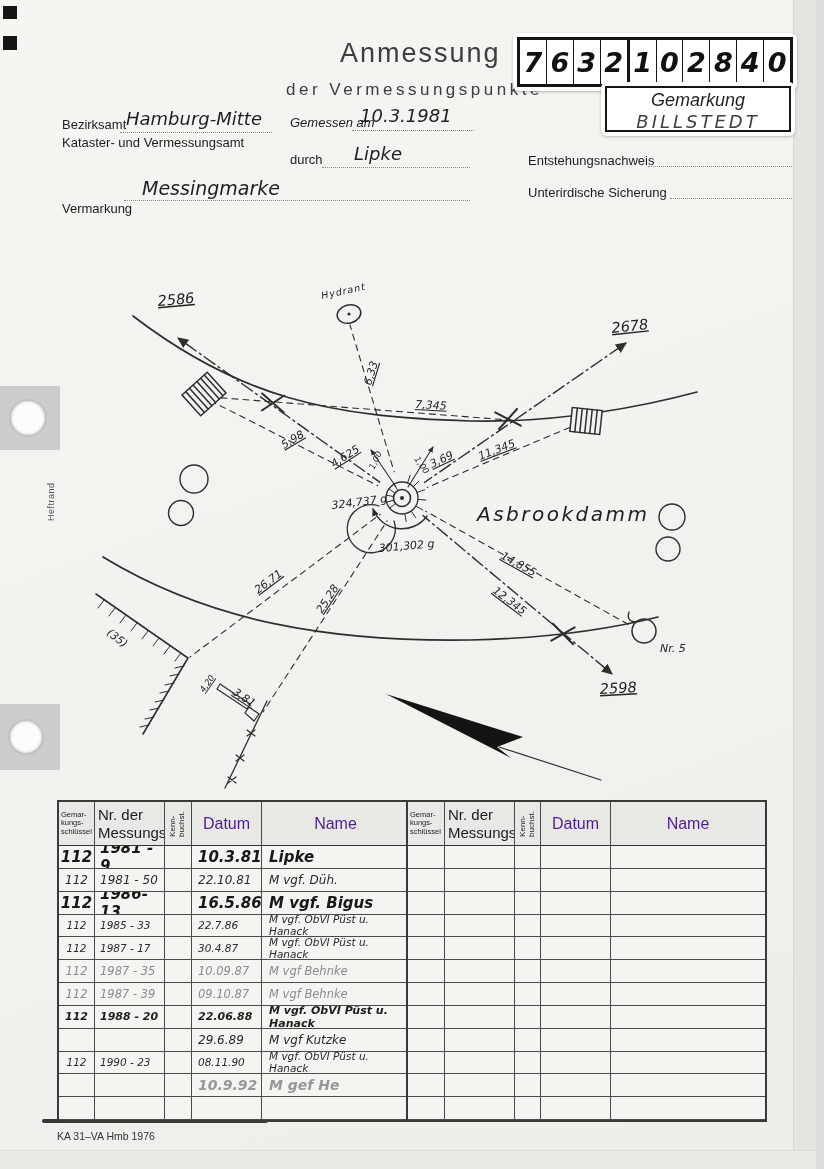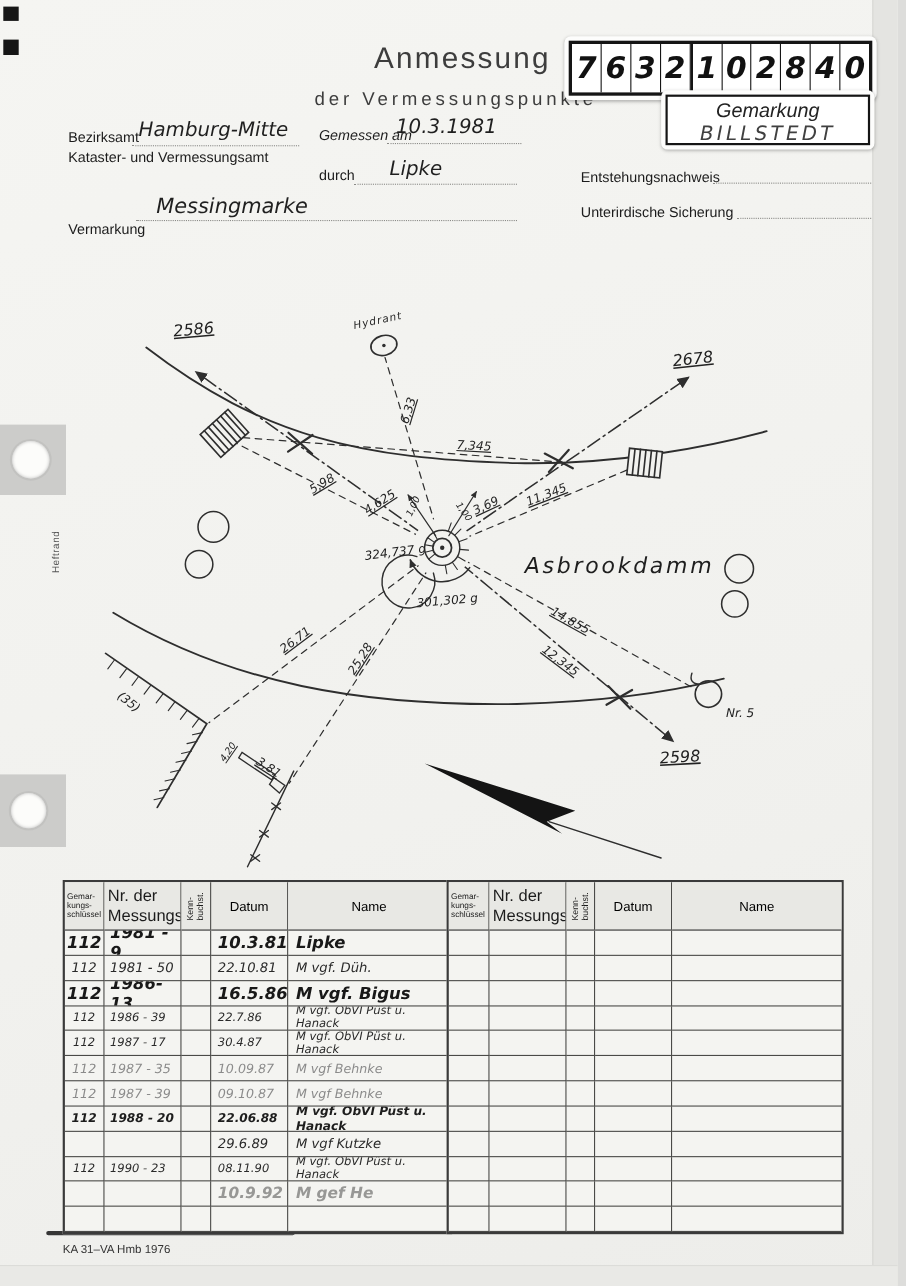--- a/index.html
+++ b/index.html
@@ -42,21 +42,21 @@
   .tbl.lt{grid-template-columns:36px 70px 27px 70px 1fr;}
   .tbl.rt{grid-template-columns:37px 70px 26px 70px 1fr;}
   .c{border-right:1px solid #4a4a48;border-bottom:1px solid #4a4a48;overflow:hidden;display:flex;align-items:center;}
   .c:nth-child(5n){border-right:none;}
   .c.h{background:#e8e8e4;border-bottom:1.5px solid #333;}
   .pre{white-space:pre-line;}
   .hg{font-size:7.5px;line-height:1.15;padding-left:2px;}
   .hn{font-size:15px;line-height:1.2;padding-left:3px;}
   .hk{position:relative;}
   .hk .vert{position:absolute;left:50%;top:50%;transform:translate(-50%,-50%) rotate(-90deg);font-size:8px;line-height:1.1;text-align:left;}
-  .hd,.hm{font-size:12px;justify-content:center;color:#000000;}
+  .hd,.hm{font-size:16px;justify-content:center;color:#4c1d95;}
   .cg{justify-content:center;}
   .cn{padding-left:5px;}
   .cd{padding-left:6px;}
   .cm{padding-left:7px;}
   .hw1{font:italic 600 15px "DejaVu Sans",sans-serif;color:#181818;}
   .hw2{font:italic 12px "DejaVu Sans",sans-serif;color:#2a2a2a;}
   .hw3{font:italic 10.5px "DejaVu Sans",sans-serif;color:#2a2a2a;}
   .hw3b{font:italic 600 11px "DejaVu Sans",sans-serif;color:#1d1d1d;}
   .pc{font:italic 11.5px "DejaVu Sans",sans-serif;color:#8b8b8b;}
   .pc2{font:italic 600 14px "DejaVu Sans",sans-serif;color:#979795;}
@@ -280,21 +280,21 @@
     <div class="c cd hw2">22.10.81</div>
     <div class="c cm hw2">M vgf. Düh.</div>
 
     <div class="c cg hw1">112</div>
     <div class="c cn hw1">1986-13</div>
     <div class="c"></div>
     <div class="c cd hw1">16.5.86</div>
     <div class="c cm hw1">M vgf. Bigus</div>
 
     <div class="c cg hw3">112</div>
-    <div class="c cn hw3">1986 - 39</div>
+    <div class="c cn hw3">1985 - 33</div>
     <div class="c"></div>
     <div class="c cd hw3">22.7.86</div>
     <div class="c cm hw3">M vgf. ÖbVI Püst u. Hanack</div>
 
     <div class="c cg hw3">112</div>
     <div class="c cn hw3">1987 - 17</div>
     <div class="c"></div>
     <div class="c cd hw3">30.4.87</div>
     <div class="c cm hw3">M vgf. ÖbVI Püst u. Hanack</div>
 

